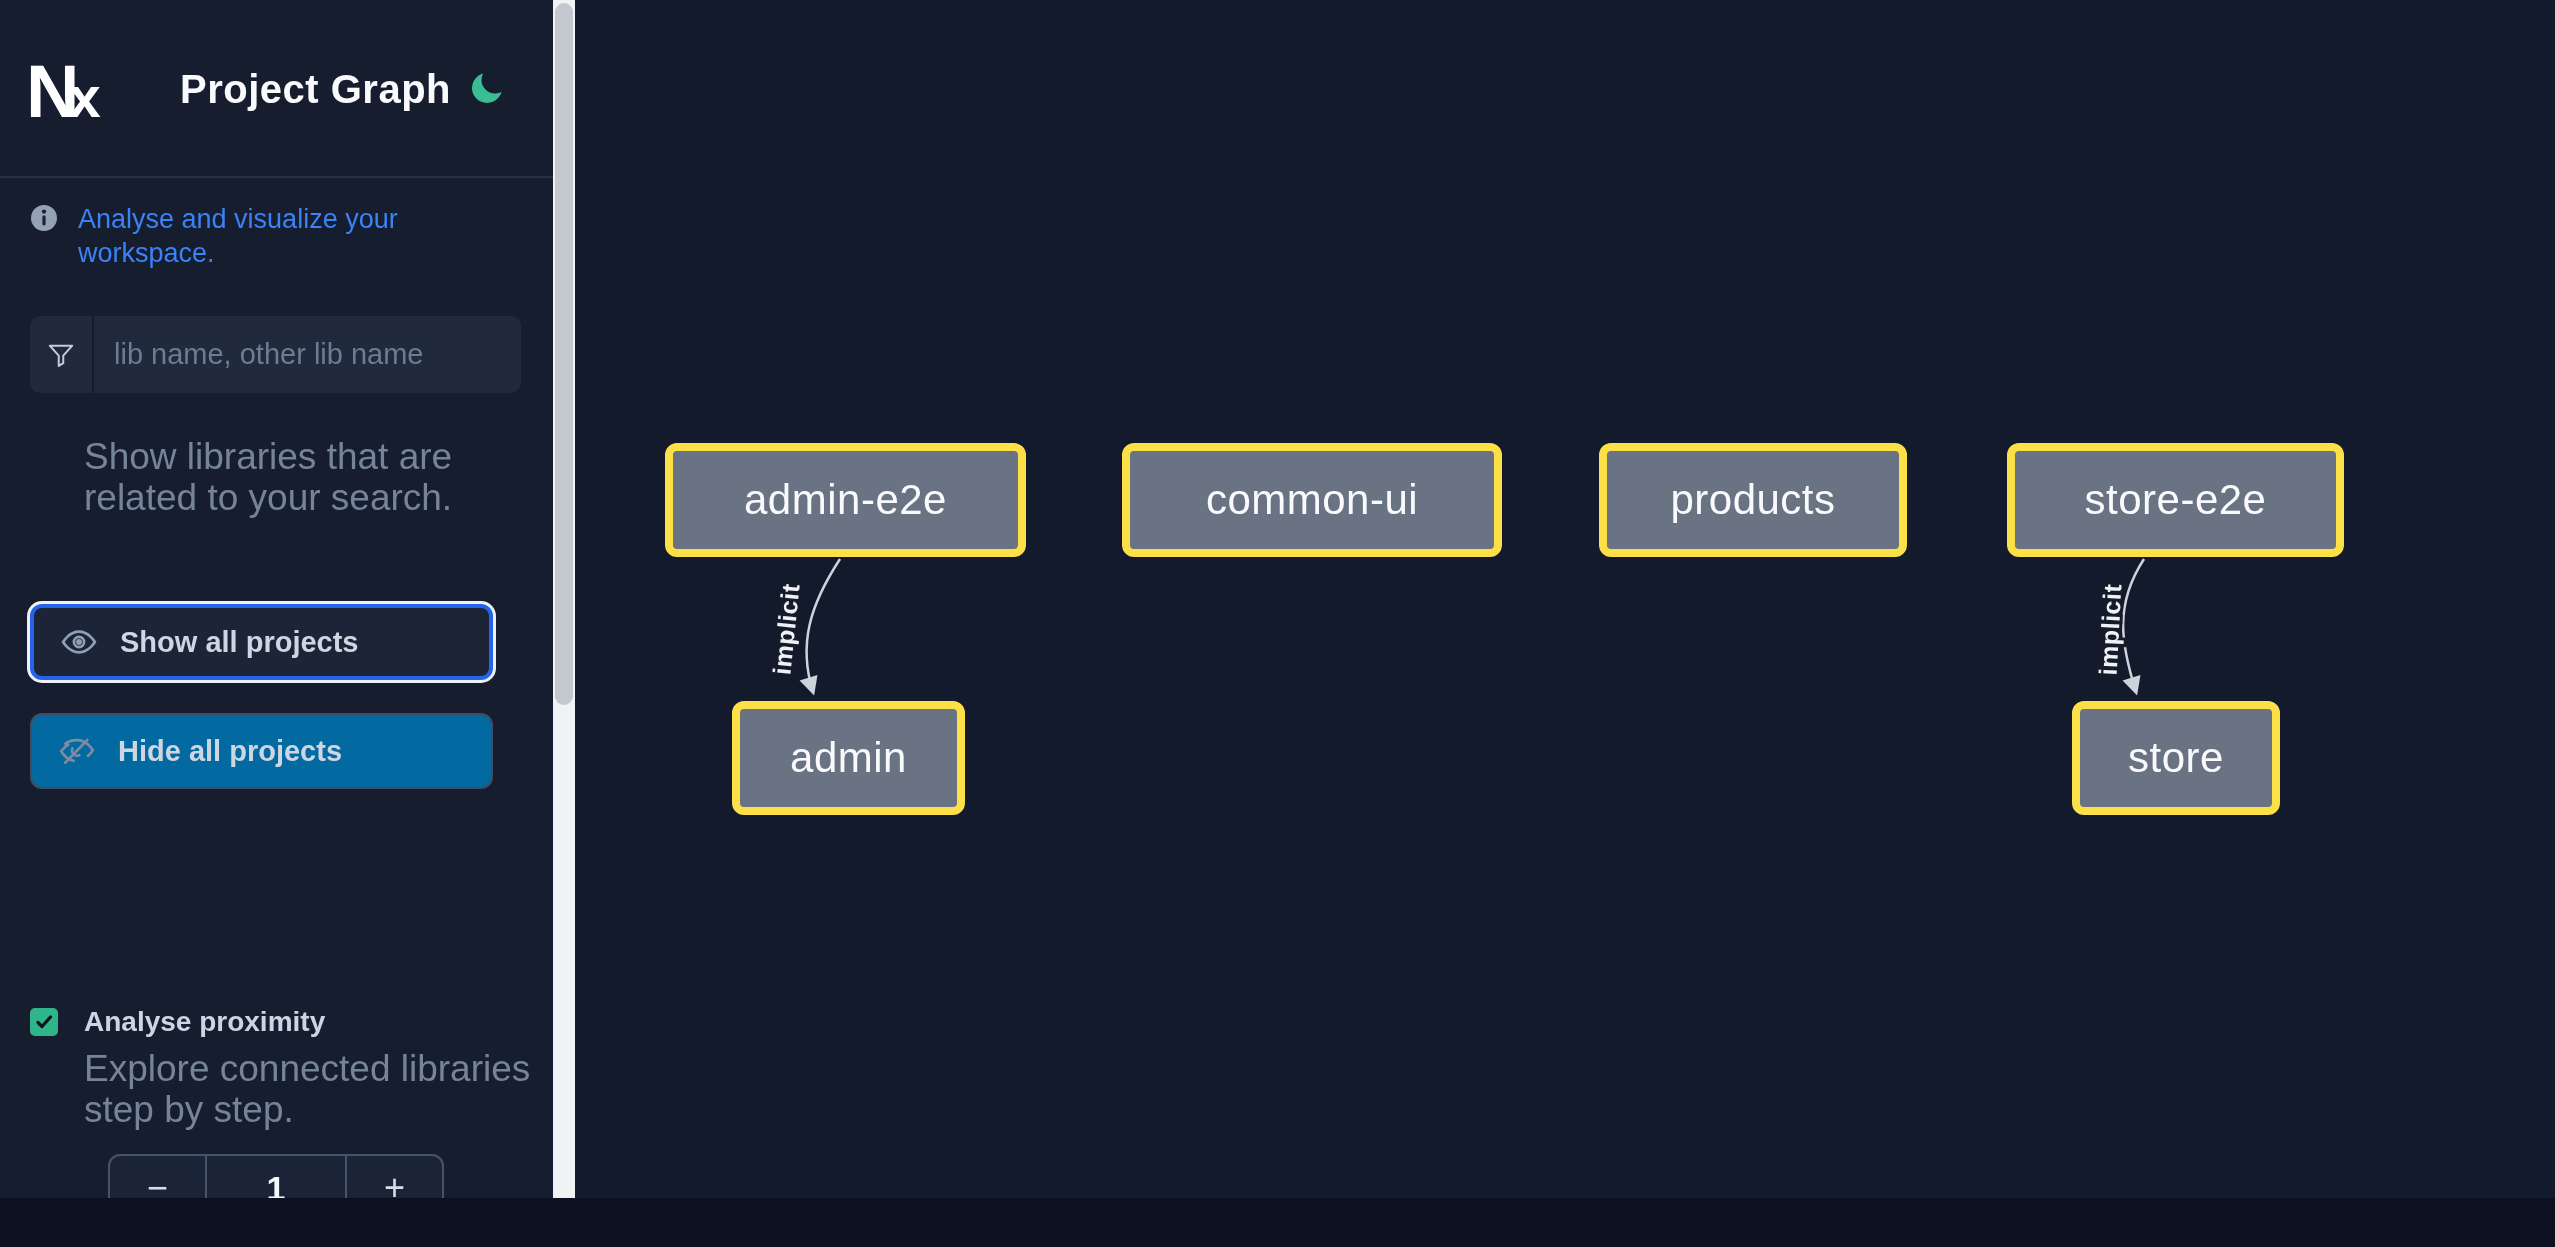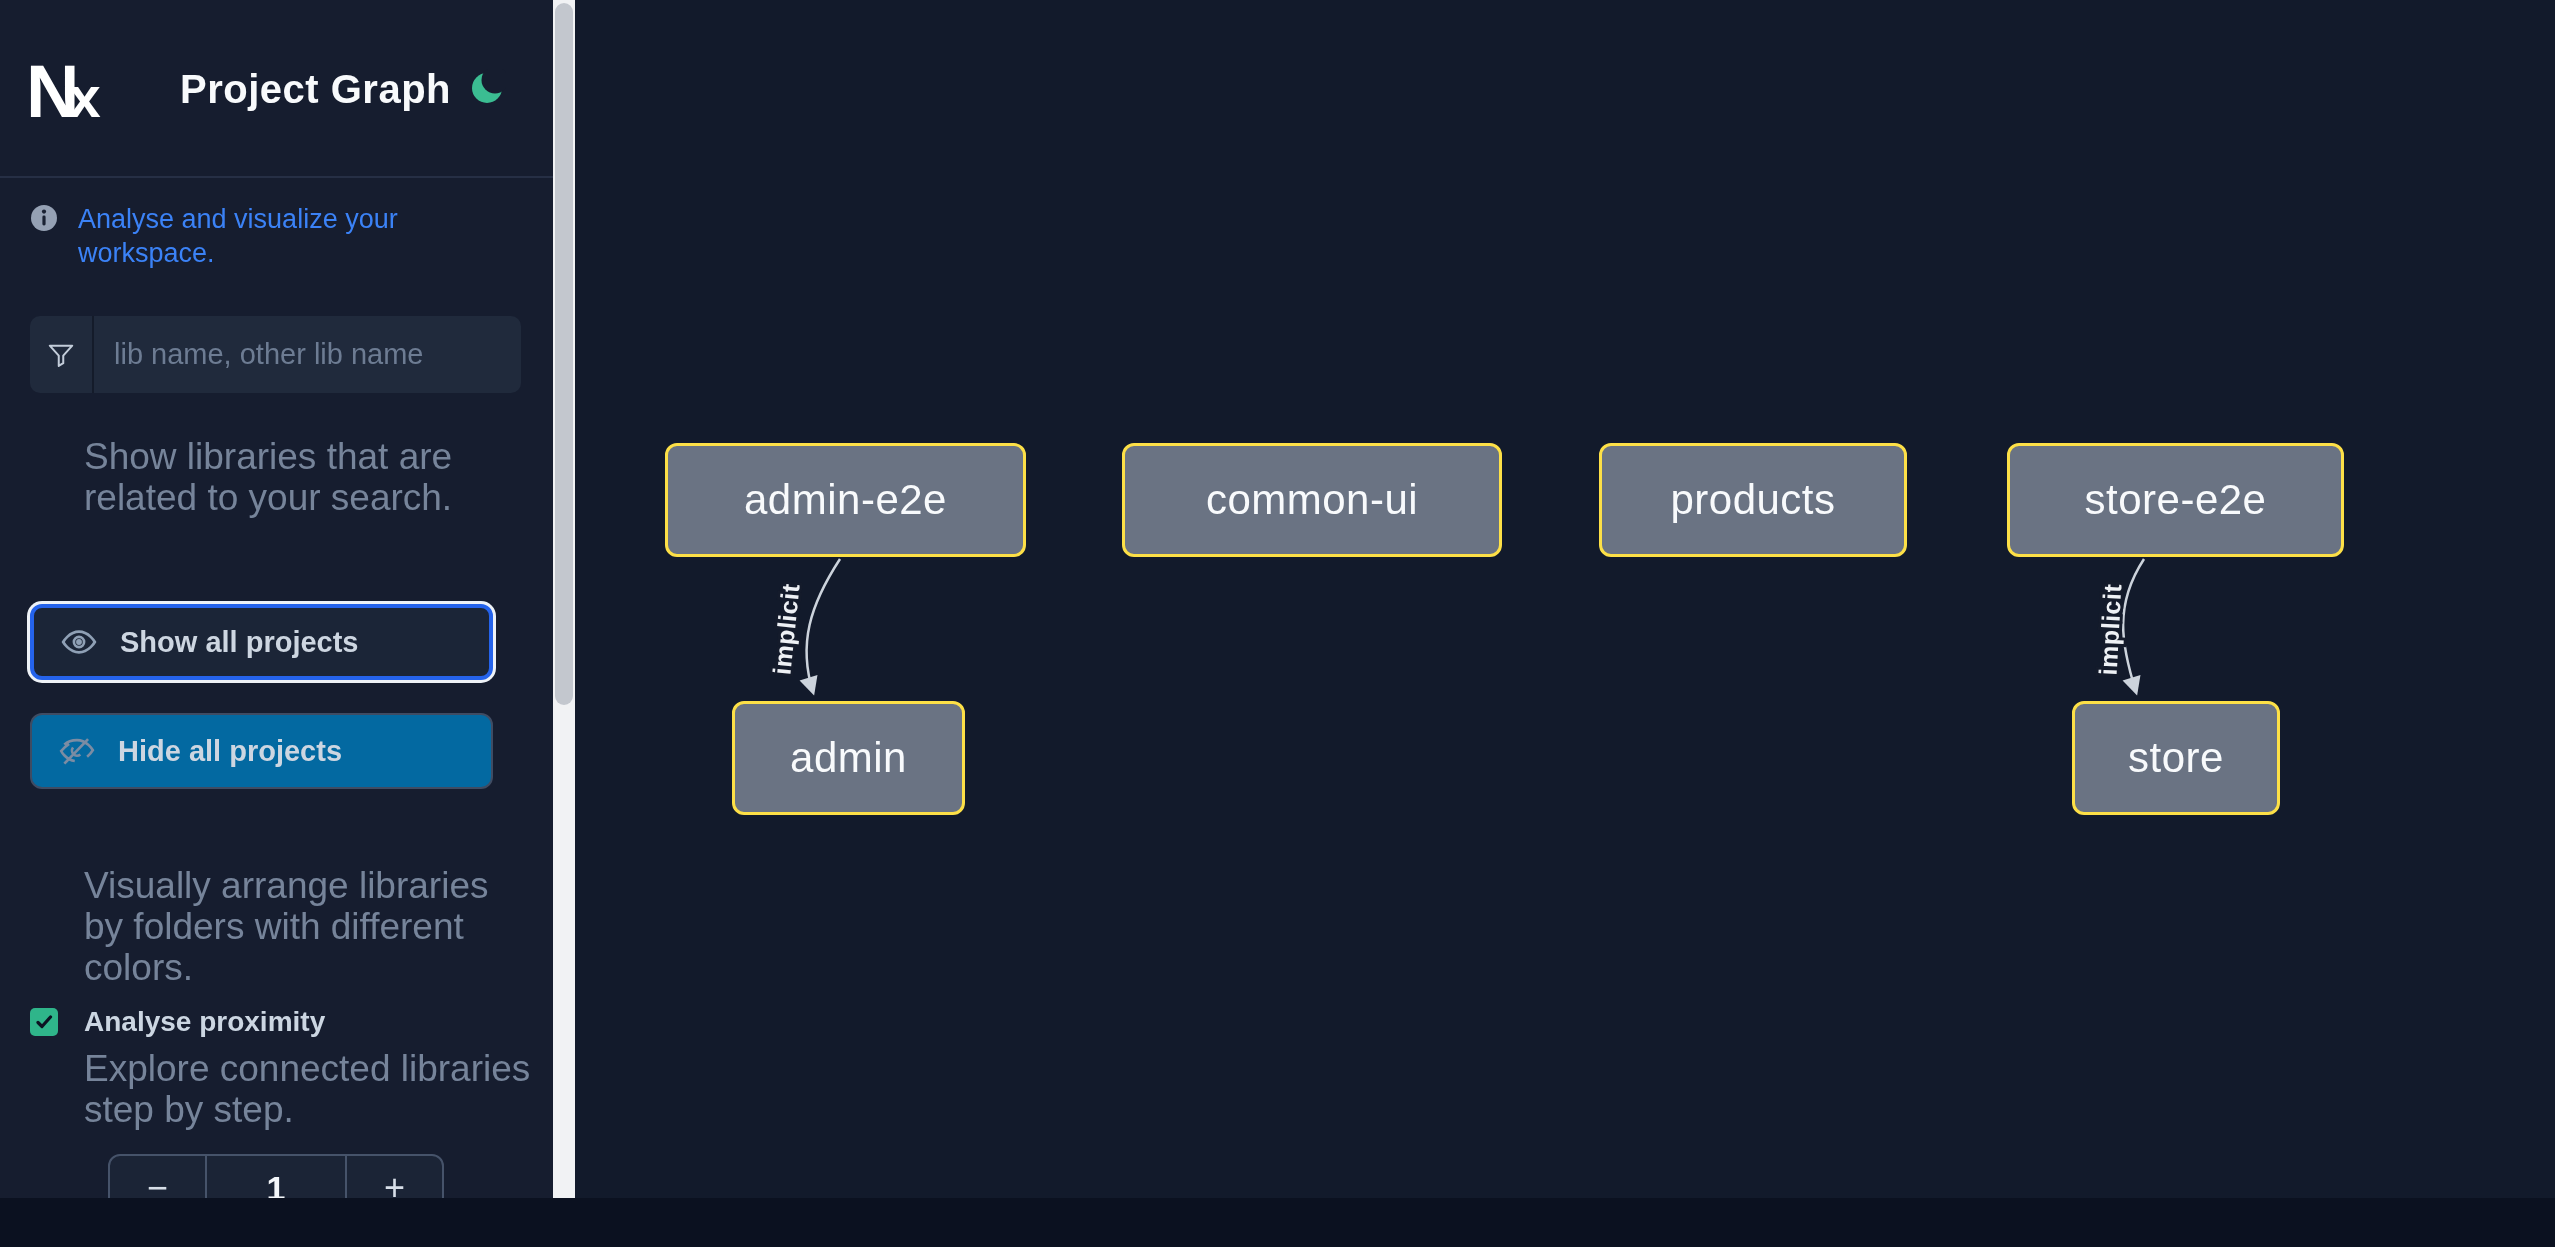--- a/index.html
+++ b/index.html
@@ -50,21 +50,21 @@
   .stepper .val{width:138px;color:#f3f6fa;font-size:34px;font-weight:700;cursor:default;}
   .stepper .inc{width:97px;border-left:2px solid #46536a;}
 
   
   .vscroll{position:absolute;left:553px;top:0;width:22px;height:1247px;background:#f1f2f4;}
   .vscroll .thumb{position:absolute;left:2px;top:3px;width:18px;height:702px;border-radius:9px;background:#c3c7ce;cursor:pointer;}
 
   
   .canvas{position:absolute;left:575px;top:0;width:1980px;height:1247px;background:#121a2b;cursor:grab;}
   .gnode{position:absolute;display:flex;align-items:center;justify-content:center;
-         background:#6a7383;border:3px solid #fde047;border-radius:12px;
+         background:#6a7383;border:8px solid #fde047;border-radius:12px;
          color:#f8fafc;font-size:42px;letter-spacing:.5px;cursor:pointer;}
   #edges{position:absolute;left:0;top:0;pointer-events:none;}
   .edge-path{fill:none;stroke:#ccd3dc;stroke-width:2.5px;}
   .edge-label{fill:#eef1f5;font-size:25px;font-weight:700;letter-spacing:.5px;
               stroke:#141b2b;stroke-width:6px;paint-order:stroke;text-anchor:middle;}
 </style>
 </head>
 <body>
 
 <div class="app">
@@ -118,21 +118,20 @@
         <svg width="38" height="38" viewBox="0 0 24 24" fill="none" stroke="#7b8ca3" stroke-width="1.7">
           <path d="M4 8c2-2 4.6-2.9 8-2.9 6.4 0 10 6.4 10 6.4s-1.3 2.3-3.6 4.1M7 7.5C4.3 9.3 2 12 2 12s2.8 5.5 8.6 6.3"></path>
           <path d="M9.5 9.8a3.2 3.2 0 0 0 4.6 4.4"></path>
           <line x1="4" y1="20" x2="19" y2="4.5"></line>
         </svg>
       </span>
       <span>Hide all projects</span>
     </button>
 
     <div class="opt" style="top:855px">
-      <div class="desc">Visually arrange libraries by folders with different colors.</div>
     </div>
 
     <div class="opt" style="top:1006px">
       <div class="row">
         <span class="cbox green">
           <svg width="20" height="20" viewBox="0 0 20 20">
             <path d="M4 10.5l4 4L16.5 5" fill="none" stroke="#0c1322" stroke-width="3.2" stroke-linecap="round" stroke-linejoin="round"></path>
           </svg>
         </span>
         <span class="lbl">Analyse proximity</span>

